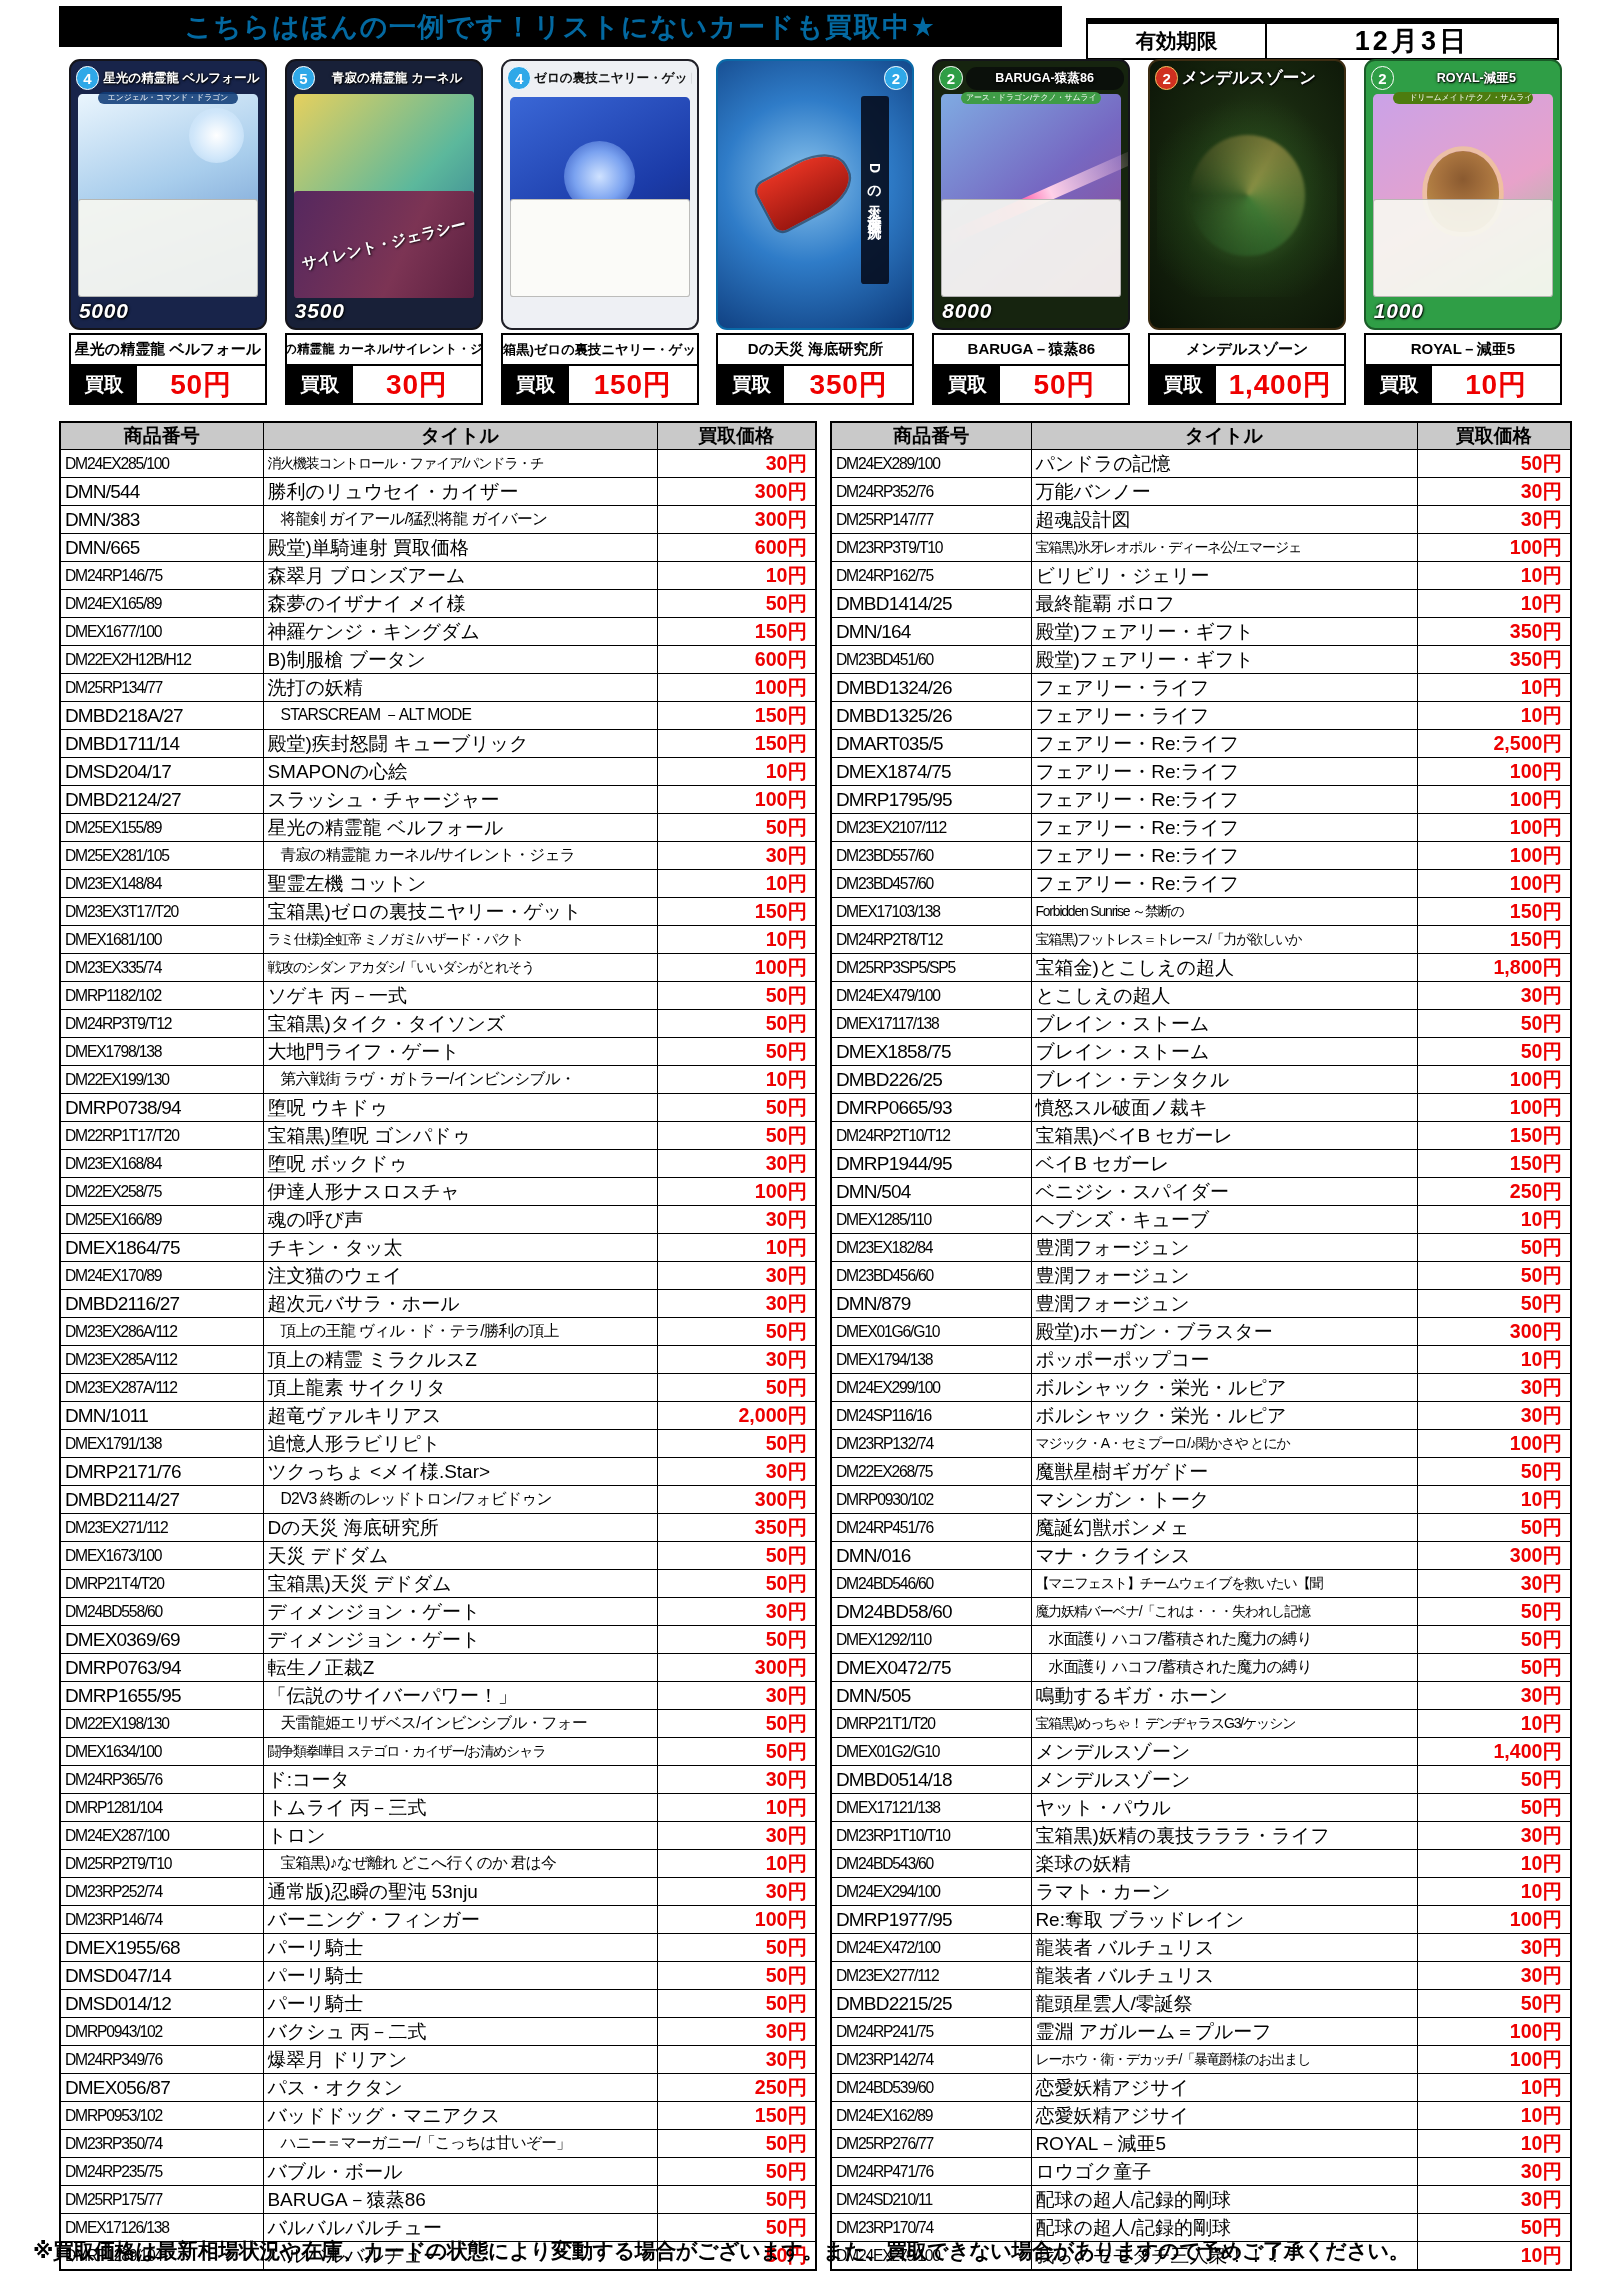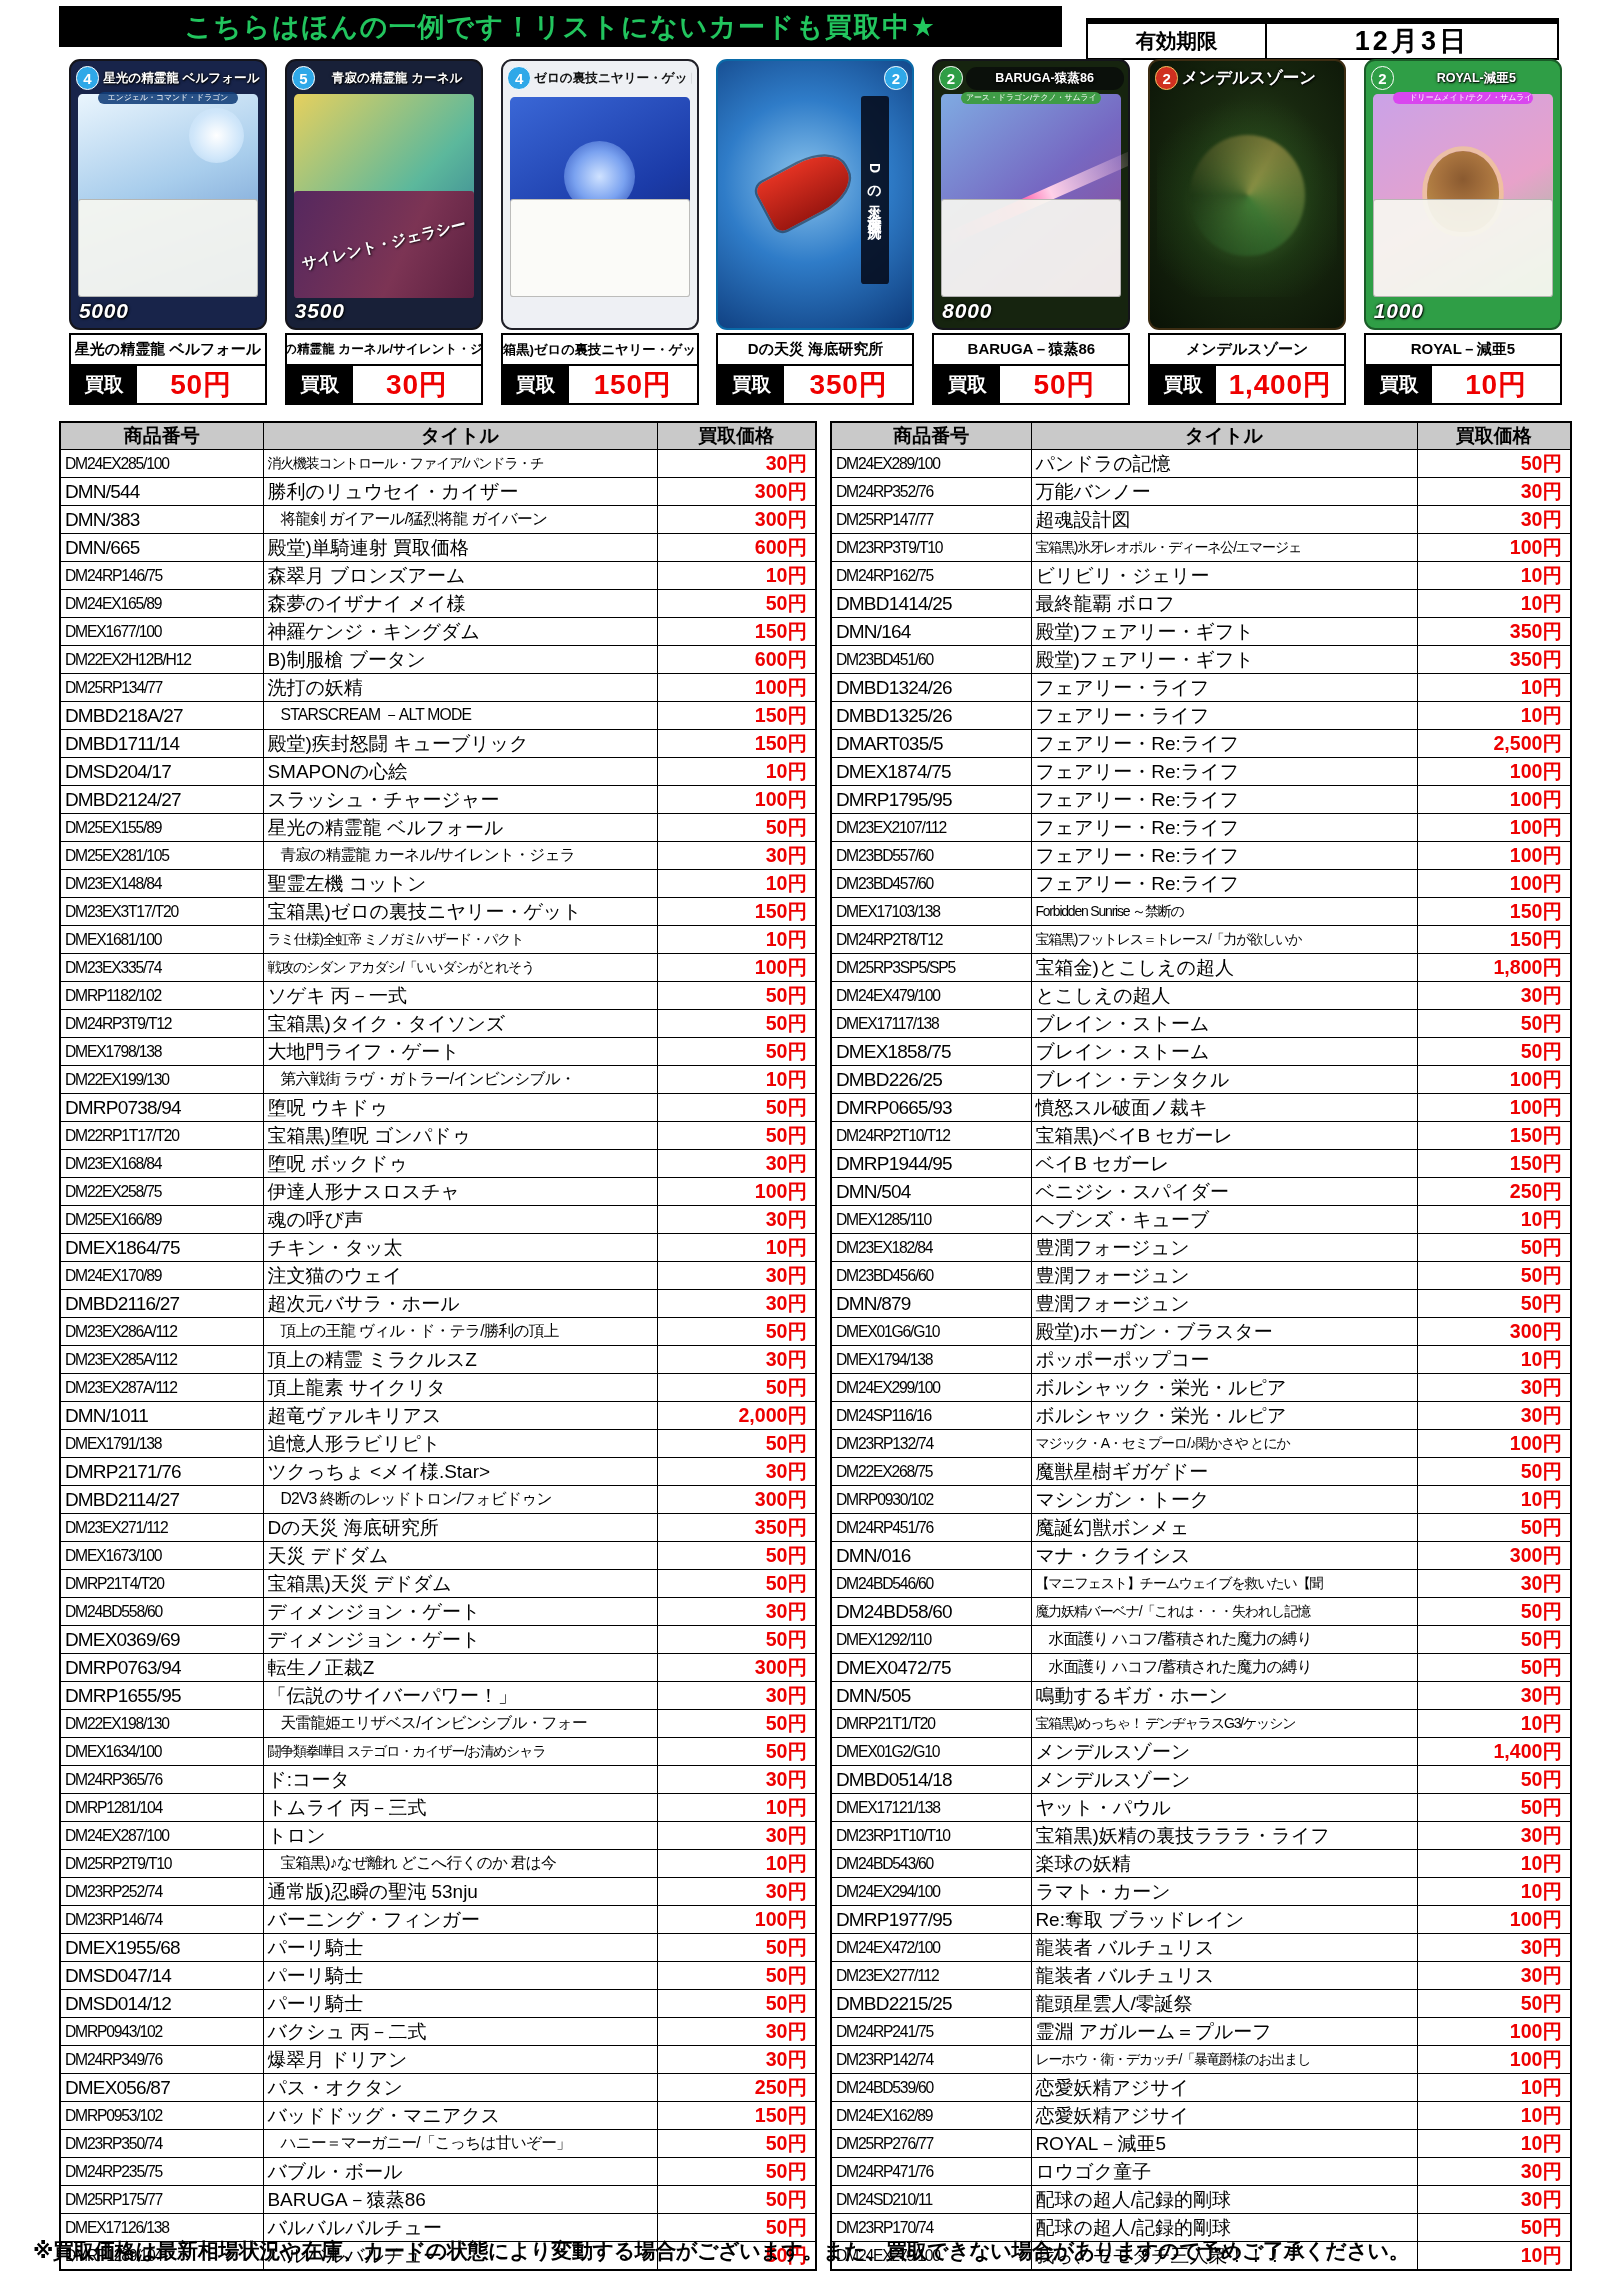--- a/index.html
+++ b/index.html
@@ -2,21 +2,21 @@
 <html style="font-size:12.6px"><head>
 <meta charset="utf-8">
 <style>
   html,body{margin:0;padding:0;background:#ffffff;}
   body{font-family:"Liberation Sans","DejaVu Sans",sans-serif;}
   .page{position:relative;width:1622px;height:2295px;background:#fff;overflow:hidden;}
 
   
   .top-banner{position:absolute;left:59px;top:6.3px;width:1003px;height:41px;background:#000;
     display:flex;align-items:center;justify-content:center;}
-  .top-banner span{color:#22c55e;font-weight:bold;font-size:27px;letter-spacing:1.6px;white-space:nowrap;}
+  .top-banner span{color:#0369a1;font-weight:bold;font-size:27px;letter-spacing:1.6px;white-space:nowrap;}
   .validity-box{position:absolute;left:1086px;top:4.7px;width:473px;height:42px;box-sizing:border-box;
     border:2.4px solid #000;border-top:6.3px solid #000;display:flex;background:#fff;margin-top:13px;}
   .validity-label{width:177px;border-right:2.4px solid #000;display:flex;align-items:center;justify-content:center;
     font-weight:bold;font-size:20.4px;}
   .validity-date{flex:1;display:flex;align-items:center;justify-content:center;font-weight:bold;font-size:27px;letter-spacing:3.1px;}
 
   
   .cards-row{position:absolute;left:69px;top:59px;width:1493px;display:flex;justify-content:space-between;}
   .card-slot{width:198px;display:flex;flex-direction:column;}
   .card{position:relative;width:198px;height:271px;border-radius:11px;border:2.4px solid #14141a;
@@ -79,21 +79,21 @@
     border-color:#3c2c12;}
   .card-slot:nth-child(6) .cost{background:#d03020;border-color:#f0c060;}
   .card-slot:nth-child(6) .cname{text-align:left;font-size:16.5px;}
   .card-slot:nth-child(6) .art{background:radial-gradient(circle at 50% 55%,rgba(120,200,90,.35) 0%,rgba(40,90,30,.25) 45%,rgba(0,0,0,0) 75%);}
   .card-slot:nth-child(6) .art::after{content:"";position:absolute;left:18%;top:20%;width:64%;height:60%;border-radius:50%;
     background:conic-gradient(from 30deg,rgba(210,180,90,.5),rgba(60,140,60,.4),rgba(20,40,15,.2),rgba(210,180,90,.5));
     filter:blur(1.6px);}
   
   .card-slot:nth-child(7) .card{background:#2f9e46;border-color:#1a5c28;}
   .card-slot:nth-child(7) .cost{background:#2f9e46;}
-  .card-slot:nth-child(7) .subtype{background:#d946ef;padding-left:16px;}
+  .card-slot:nth-child(7) .subtype{background:#4d7c0f;padding-left:16px;}
   .card-slot:nth-child(7) .art{background:linear-gradient(150deg,#caa2e8 0%,#e8a2ca 55%,#86cc92 100%);}
   .card-slot:nth-child(7) .art::after{content:"";position:absolute;left:30%;top:28%;width:40%;height:40%;border-radius:50% 50% 45% 45%;
     background:radial-gradient(circle at 50% 35%,#8a5a30 0%,#a8733e 40%,#caa050 100%);box-shadow:0 0 0 4.7px rgba(250,220,120,.5);}
 
   
   .card-label{margin-top:3.1px;height:33px;box-sizing:border-box;border:2.4px solid #000;background:#fff;
     display:flex;align-items:center;justify-content:center;font-weight:bold;font-size:15px;white-space:nowrap;overflow:hidden;padding:0 2.4px;}
   .price-row{height:39px;box-sizing:border-box;border:2.4px solid #000;border-top:none;background:#fff;display:flex;}
   .price-row .buy{width:66px;background:#000;color:#fff;display:flex;align-items:center;justify-content:center;
     font-weight:bold;font-size:19.6px;flex:0 0 auto;}

